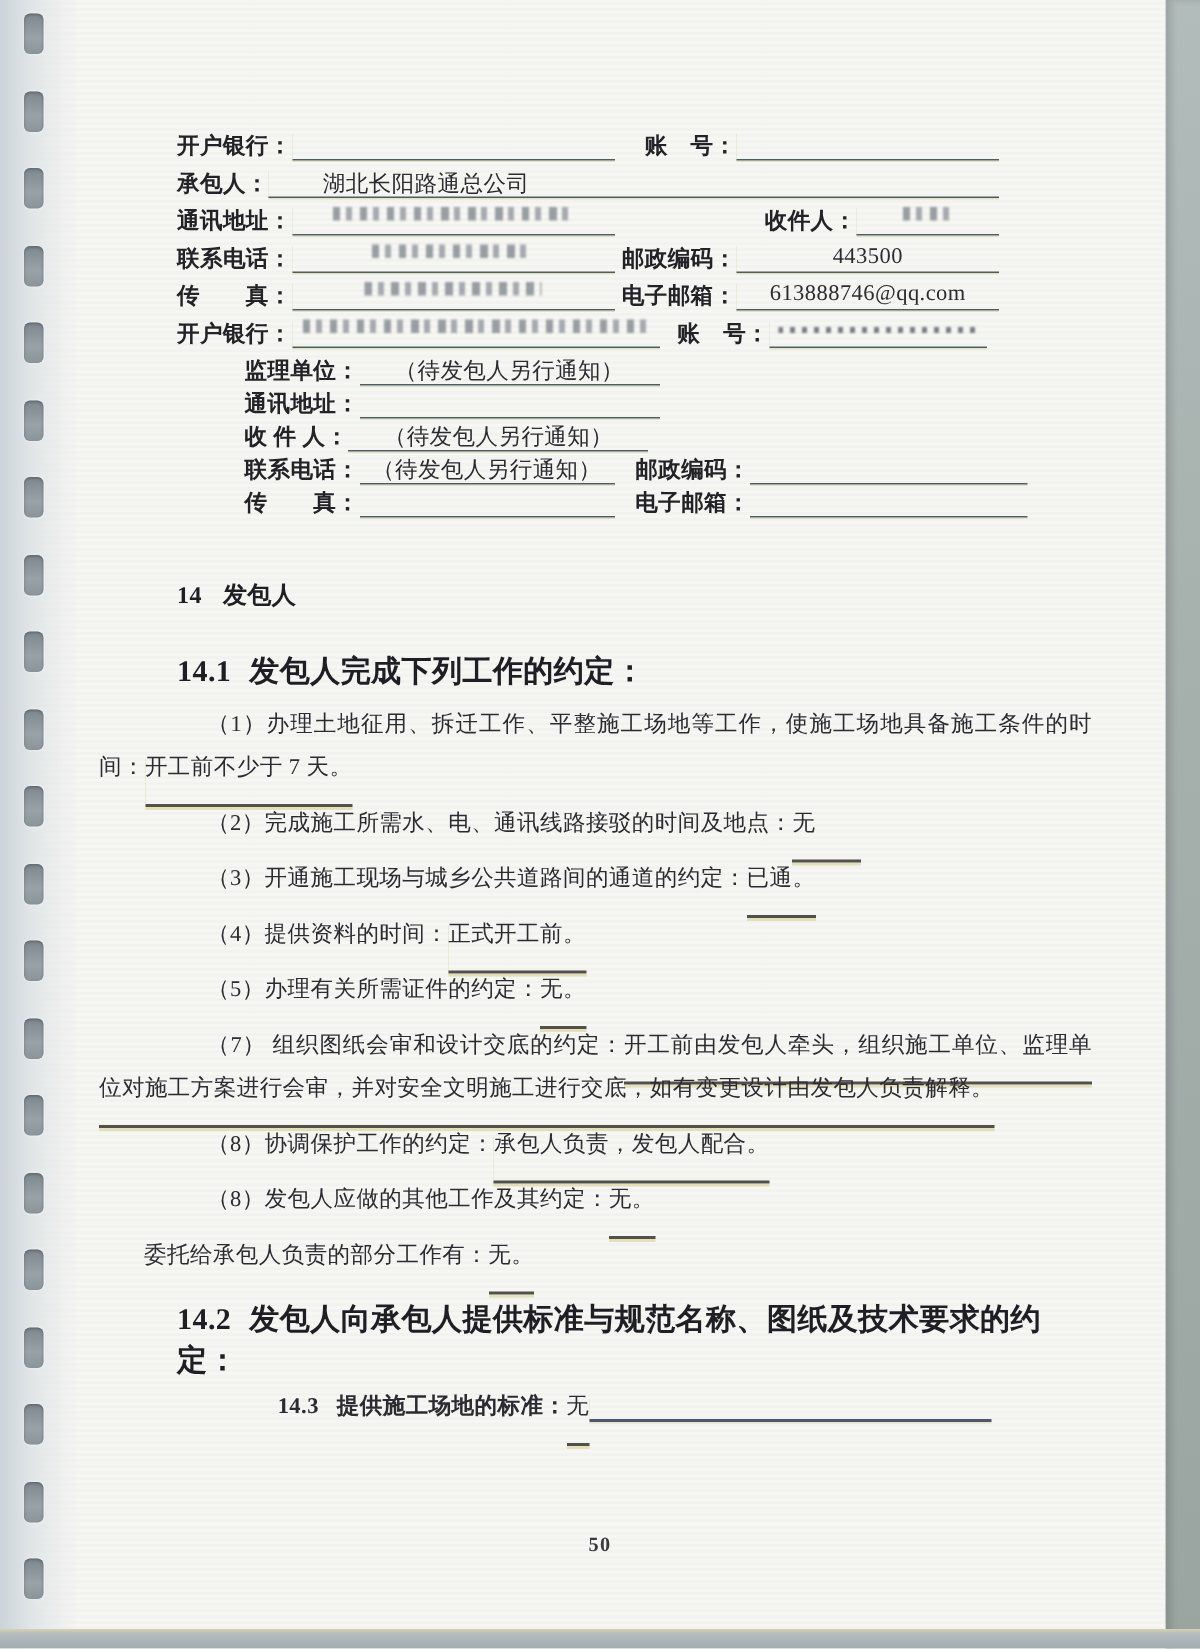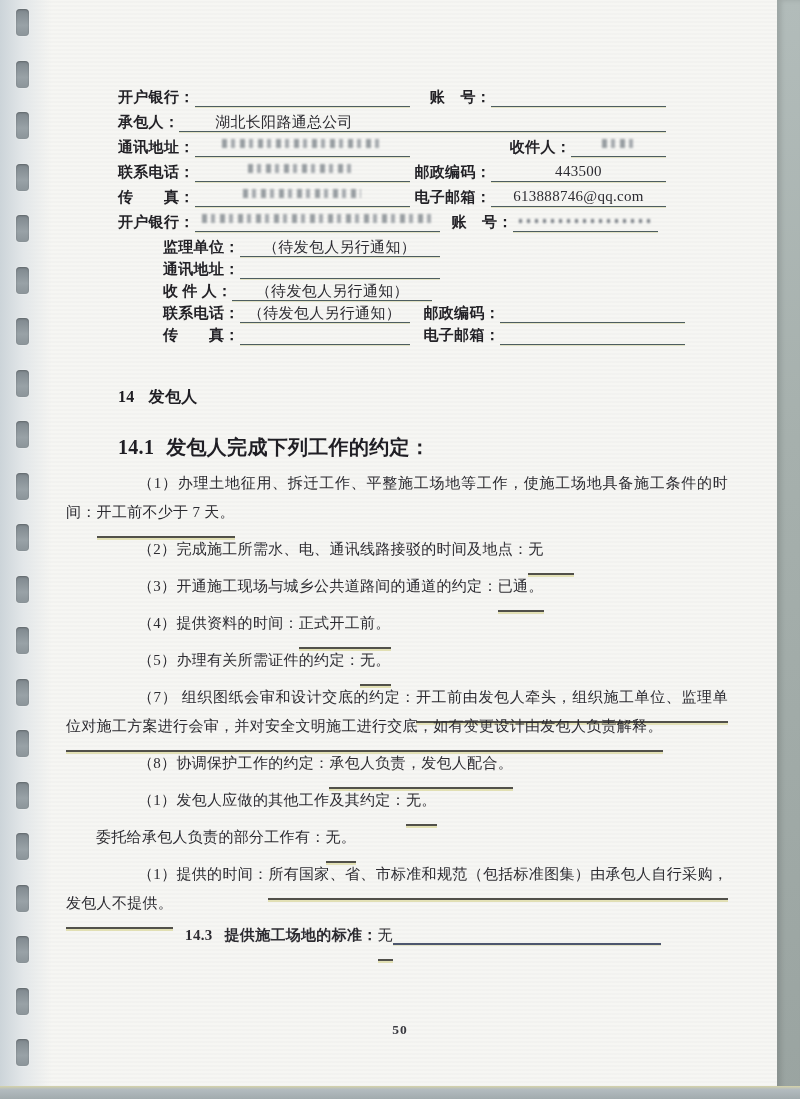--- a/index.html
+++ b/index.html
@@ -201,27 +201,27 @@
     <h3 class="sub-head"><span class="num">14.1</span><span>发包人完成下列工作的约定：</span></h3>
 
     <div class="clauses">
       <p class="clause"><span>（1）办理土地征用、拆迁工作、平整施工场地等工作，使施工场地具备施工条件的时间：</span><span class="ans">开工前不少于 7 天。</span></p>
       <p class="clause"><span>（2）完成施工所需水、电、通讯线路接驳的时间及地点：</span><span class="ans">无　　</span></p>
       <p class="clause"><span>（3）开通施工现场与城乡公共道路间的通道的约定：</span><span class="ans">已通。</span></p>
       <p class="clause"><span>（4）提供资料的时间：</span><span class="ans">正式开工前。</span></p>
       <p class="clause"><span>（5）办理有关所需证件的约定：</span><span class="ans">无。</span></p>
       <p class="clause"><span>（7）  组织图纸会审和设计交底的约定：</span><span class="ans">开工前由发包人牵头，组织施工单位、监理单位对施工方案进行会审，并对安全文明施工进行交底，如有变更设计由发包人负责解释。</span></p>
       <p class="clause"><span>（8）协调保护工作的约定：</span><span class="ans">承包人负责，发包人配合。</span></p>
-      <p class="clause"><span>（1）发包人应做的其他工作及其约定：</span><span class="ans">无。</span></p>
+      <p class="clause"><span>（8）发包人应做的其他工作及其约定：</span><span class="ans">无。</span></p>
       <p class="clause small-indent"><span>委托给承包人负责的部分工作有：</span><span class="ans">无。</span></p>
     </div>
 
+    <h3 class="sub-head" style="margin-top:14px"><span class="num">14.2</span><span>发包人向承包人提供标准与规范名称、图纸及技术要求的约定：</span></h3>
 
     <div class="clauses">
-      <p class="clause"><span>（1）提供的时间：</span><span class="ans">所有国家、省、市标准和规范（包括标准图集）由承包人自行采购，发包人不提供。</span></p>
     </div>
 
     <div class="s143-row">
       <span class="num">14.3</span><span class="t">提供施工场地的标准：</span><span class="ans">无</span><span class="ext-line"></span>
     </div>
 
   </div>
 
   <div class="page-num">50</div>
 </div>

